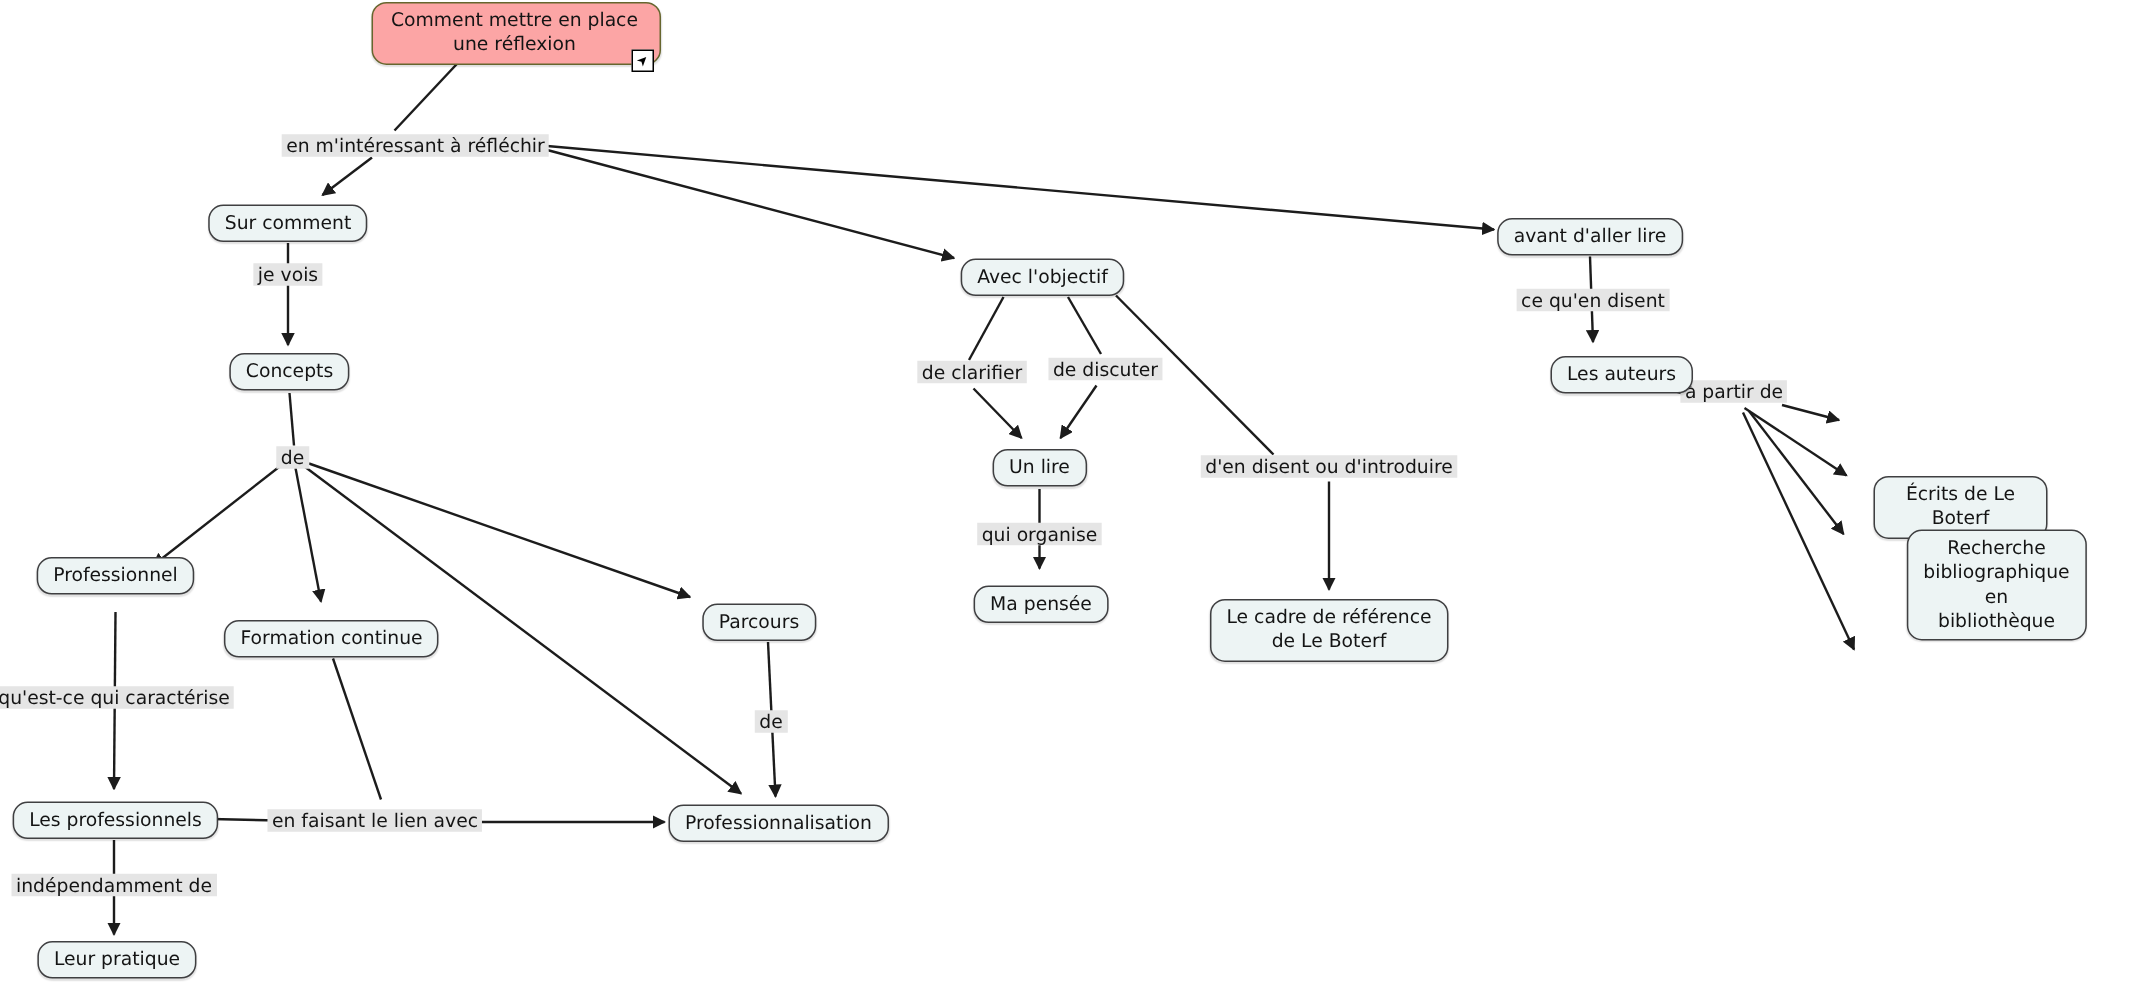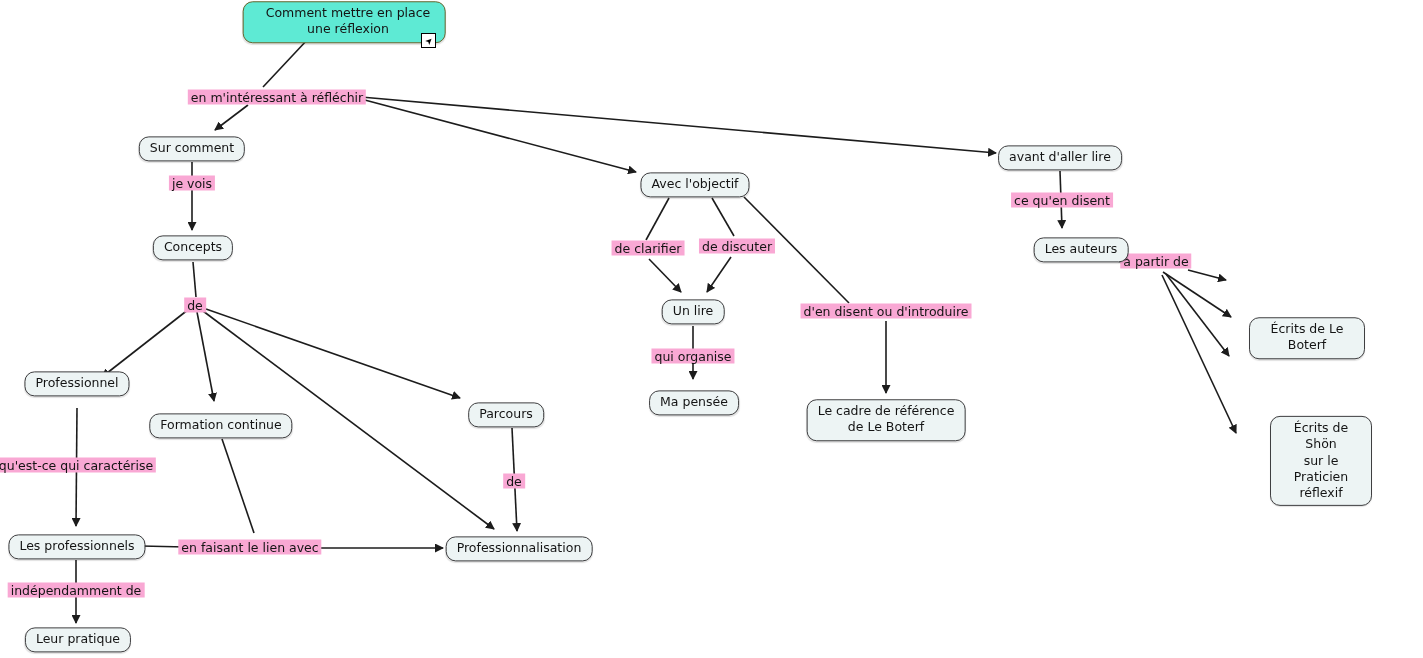--- a/index.html
+++ b/index.html
@@ -21,28 +21,28 @@
     border-radius:10px;
     padding:3px 10px 4px 10px;
     font-size:12.5px;
     line-height:1.3;
     text-align:center;
     white-space:pre-line;
     color:#141414;
     box-shadow:0 1px 1px rgba(0,0,0,0.12);
   }
   .node.root{
-    background:#5eead4;
+    background:#fca5a5;
     border-color:#66662e;
-    padding:3px 14px 4px 22px;
+    padding:3px 14px 4px 12px;
   }
   .link-label{
     position:absolute;
     transform:translate(-50%,-50%);
-    background:#f9a8d4;
+    background:#e5e5e5;
     padding:0 3px;
     font-size:12.5px;
     white-space:nowrap;
     color:#141414;
   }
   .resource-icon{
     position:absolute;
     left:421px;top:33px;
     width:13px;height:13px;
     background:#ffffff;
@@ -122,16 +122,16 @@
   <div class="node" style="left:506px;top:415px">Parcours</div>
   <div class="node" style="left:519px;top:549px">Professionnalisation</div>
   <div class="node" style="left:695px;top:185px">Avec l'objectif</div>
   <div class="node" style="left:693px;top:312px">Un lire</div>
   <div class="node" style="left:694px;top:403px">Ma pensée</div>
   <div class="node" style="left:886px;top:420px">Le cadre de référence
 de Le Boterf</div>
   <div class="node" style="left:1060px;top:158px">avant d'aller lire</div>
   <div class="node" style="left:1081px;top:250px">Les auteurs</div>
   <div class="node" style="left:1307px;top:338px">Écrits de Le Boterf</div>
-  <div class="node" style="left:1321px;top:461px">Écrits de Shön
-sur le Praticien réflexif</div>
+  <div class="node" style="left:1331px;top:390px">Recherche bibliographique
+en bibliothèque</div>
 
 </div>
 
 </body></html>

